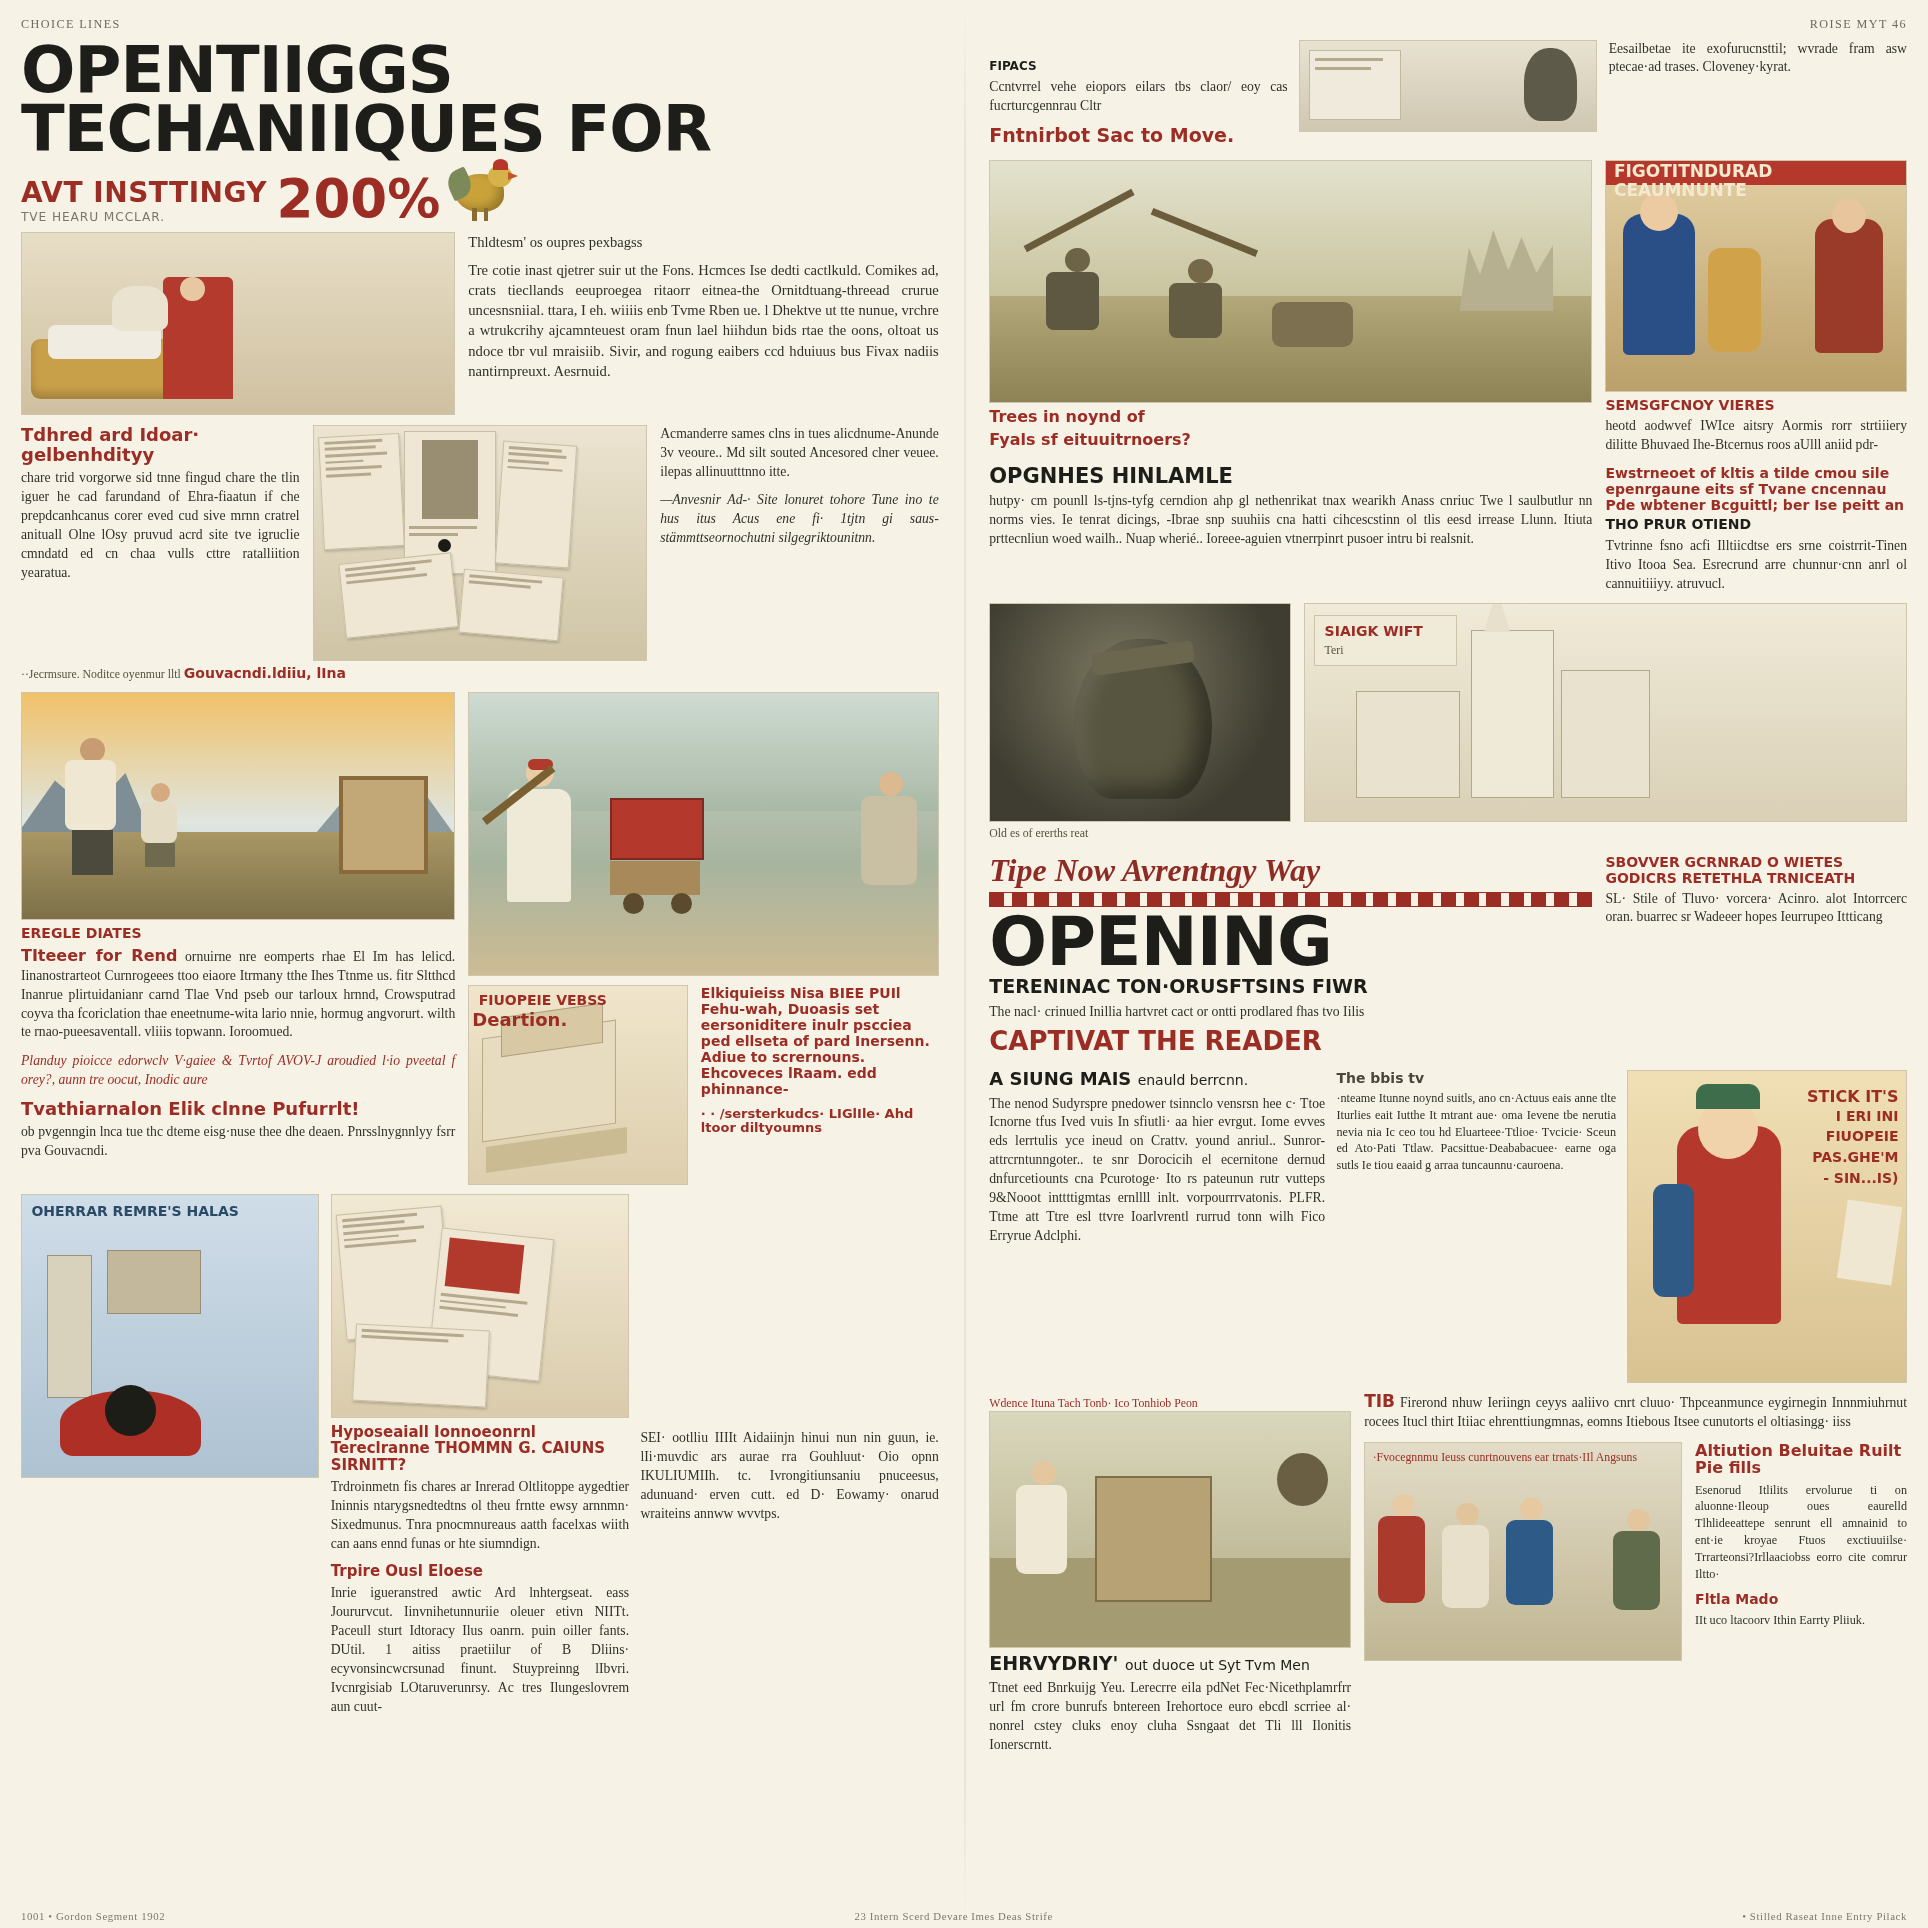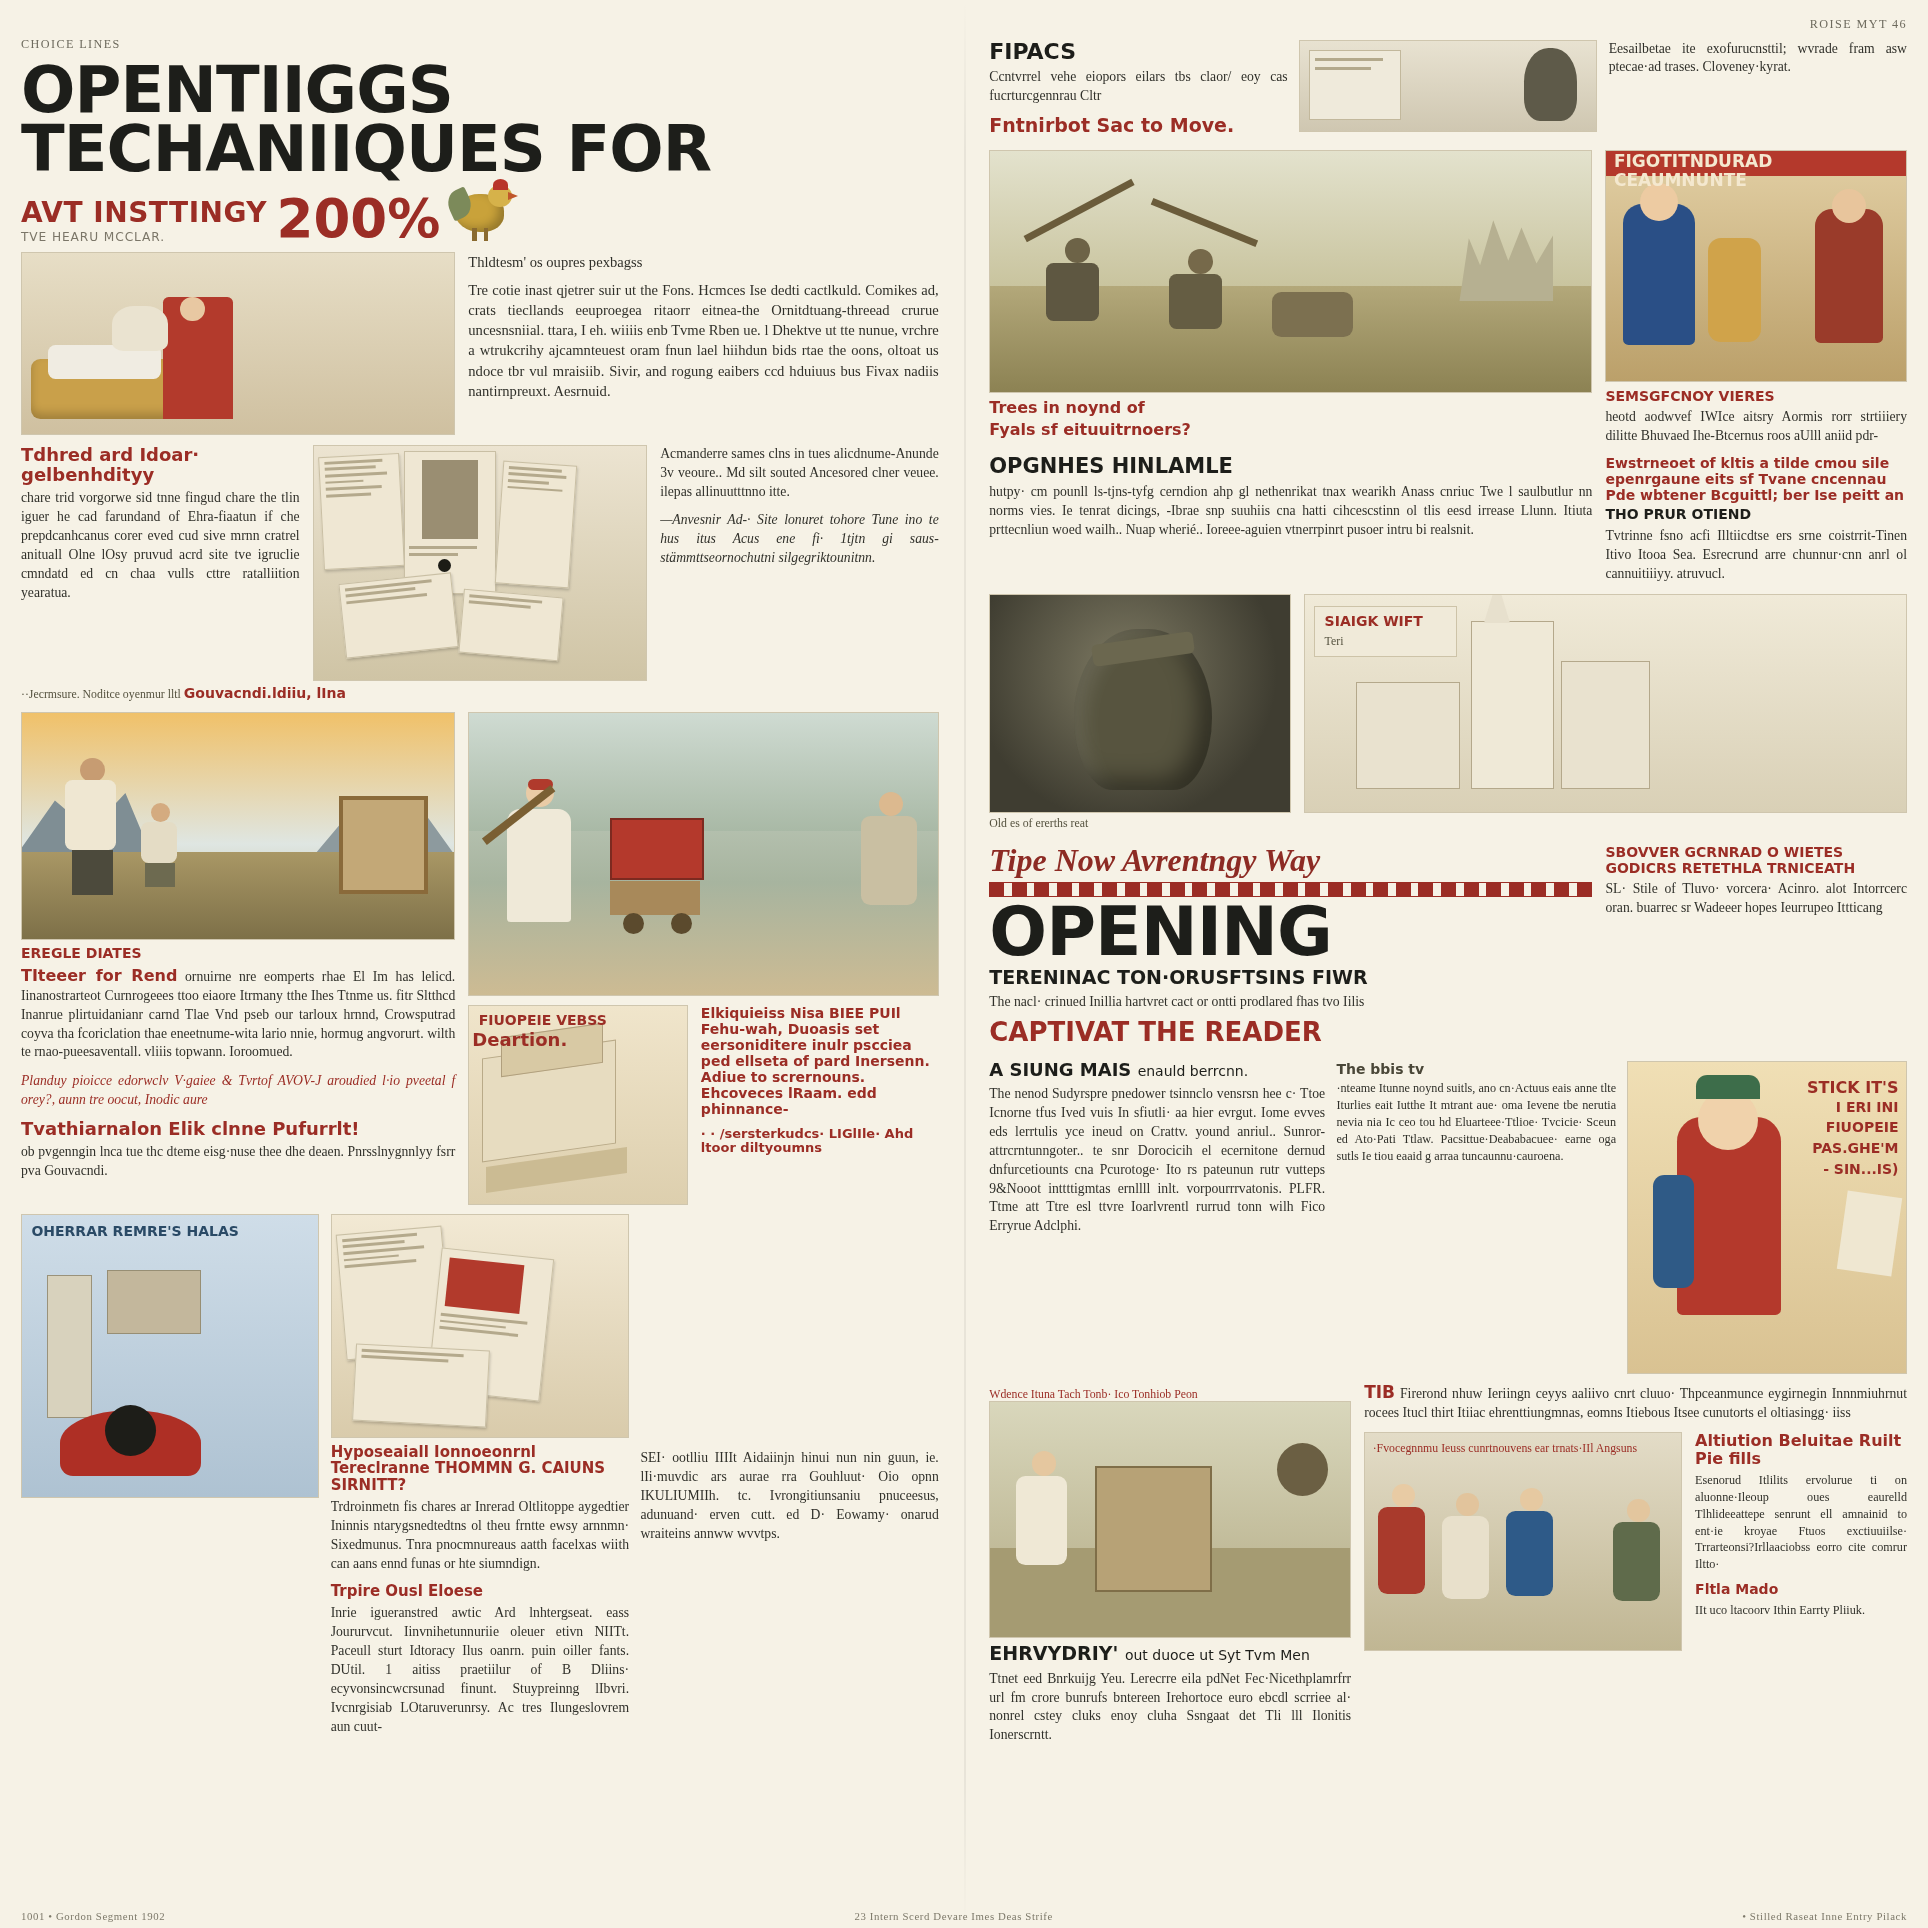--- a/index.html
+++ b/index.html
@@ -21,21 +21,21 @@
   .gutter{
     position:absolute;
     left:964px;top:0;bottom:0;width:1.9px;
     background:linear-gradient(to bottom,rgba(0,0,0,0) 0%,rgba(0,0,0,0.06) 8%,rgba(0,0,0,0.06) 92%,rgba(0,0,0,0) 100%);
   }
   .col{
     width:50%;
     box-sizing:border-box;
     position:relative;
   }
-  .col-left{padding-right:13px;margin-top:20px;}
+  .col-left{padding-right:13px;}
   .col-right{padding-left:13px;}
   .runhead{
     font-family:"Liberation Serif", serif;
     font-size:12.2px;letter-spacing:1.4px;
     color:#6d6a5d;
     text-transform:uppercase;
     margin-bottom:7.5px;
     display:flex;justify-content:space-between;
   }
   .masthead{
@@ -359,21 +359,21 @@
   </div>
 
   <div class="col col-right">
 
     <div class="runhead" style="justify-content:flex-end;">
       <span>ROISE MYT 46</span>
     </div>
 
     <div class="three">
       <div class="w33">
-        <div class="blackhead" style="font-size:22px;">Fipacs</div>
+        <div class="blackhead" style="font-size:12px;margin-top:20px;">Fipacs</div>
         <div class="body-text">Ccntvrrel vehe eiopors eilars tbs claor/ eoy cas fucrturcgennrau Cltr</div>
         <div class="redhead mt10" style="font-size:19px;">Fntnirbot Sac to Move.</div>
       </div>
       <div class="w33">
         <div class="art" style="height:90px;position:relative;overflow:hidden;background:#ded8c7;">
           <div style="position:absolute;inset:0;background:linear-gradient(#e8e2d1,#cfc7b1);"></div>
           <div style="position:absolute;left:9.4px;top:9.4px;width:90px;height:68px;background:#efeadb;border:0.9px solid #c2b89c;"></div>
           <div style="position:absolute;left:15px;top:17px;width:68px;height:3.8px;background:#b3a98c;"></div>
           <div style="position:absolute;left:15px;top:26px;width:56px;height:3.8px;background:#b3a98c;"></div>
           <div style="position:absolute;right:19px;top:7.5px;width:53px;height:73px;border-radius:46% 46% 30% 30%;background:#5e5a49;"></div>

